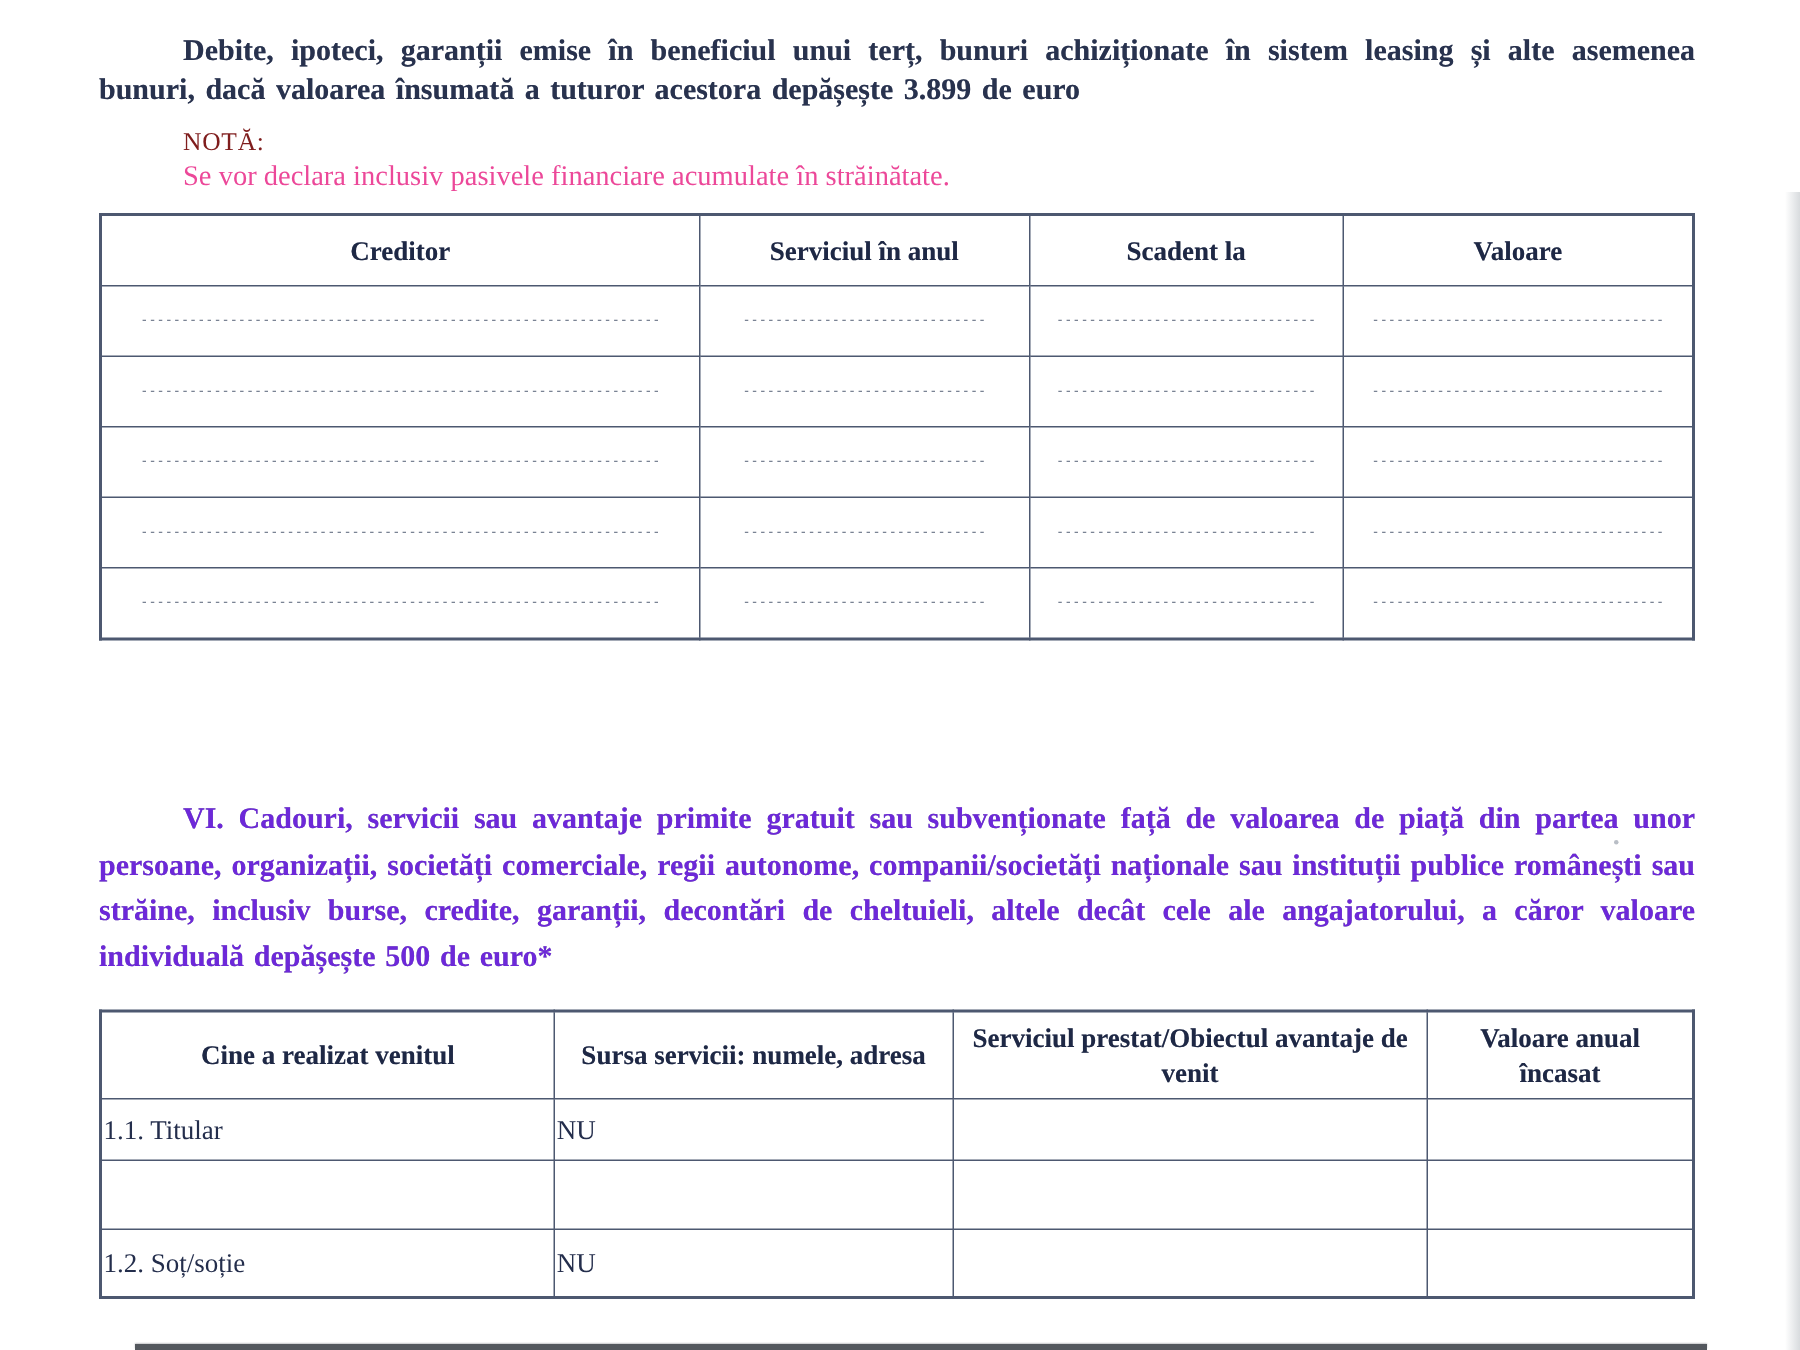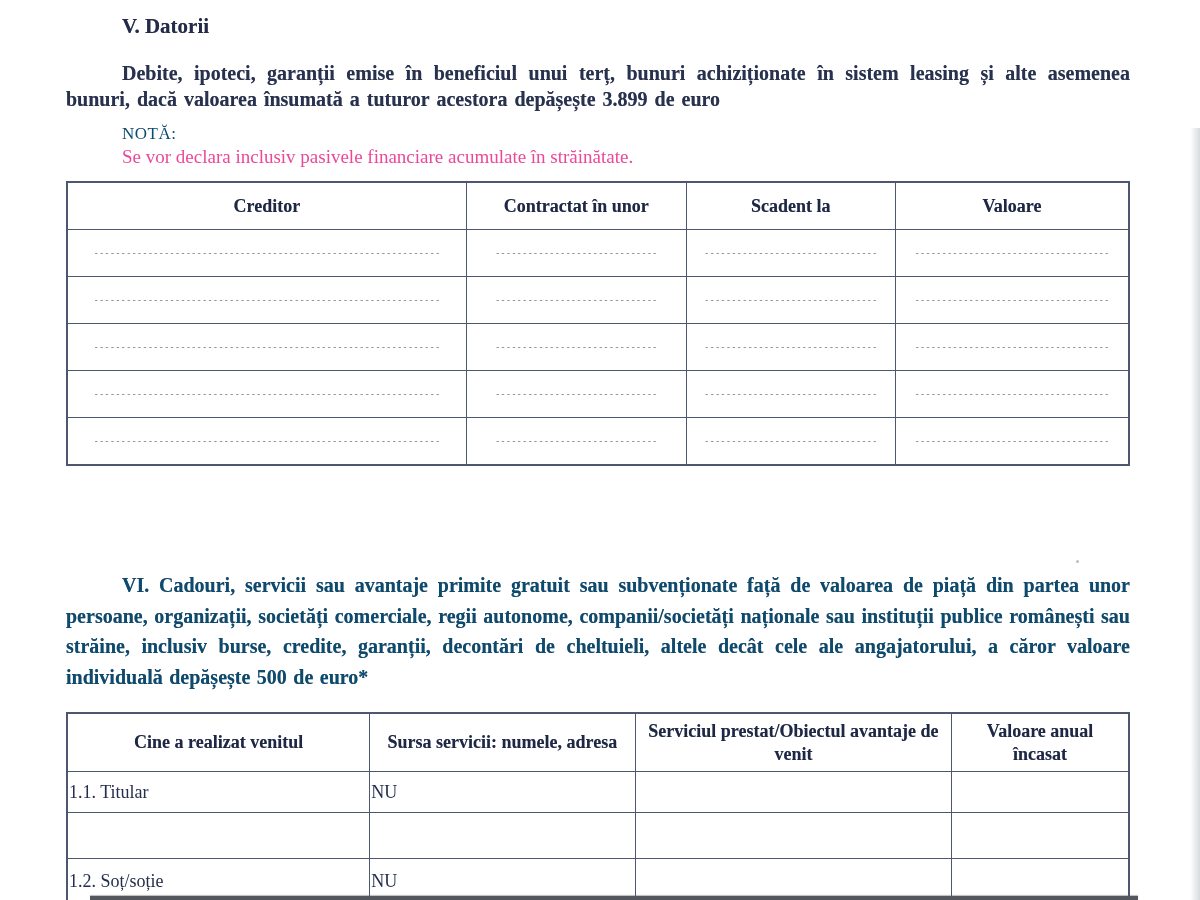--- a/index.html
+++ b/index.html
@@ -32,21 +32,21 @@
     text-align: justify;
     text-indent: 56px;
     word-spacing: 2px;
     color: #28324e;
     text-shadow: 0 0 0.4px rgba(30,40,70,0.5);
   }
   .note-label {
     margin-top: 12px;
     margin-left: 56px;
     font-size: 17px;
-    color: #0c4a6e;
+    color: #7f1d1d;
     letter-spacing: 0.5px;
   }
   .note-text {
     margin-top: 2px;
     margin-left: 56px;
     font-size: 19px;
     color: #ec4899;
   }
   table.grid {
     width: 1064px;
@@ -95,21 +95,21 @@
   #gifts-table tr.r3 td { height: 42px; }
   .nu-value { color: #5c6c92; }
   .vi-para {
     margin-top: 104px;
     font-size: 20px;
     font-weight: bold;
     line-height: 30.5px;
     text-align: justify;
     text-indent: 56px;
     word-spacing: 1.5px;
-    color: #0c4a6e;
+    color: #6d28d9;
     text-shadow: 0 0 0.4px rgba(30,40,70,0.5);
   }
   .scan-strip-right {
     position: absolute;
     right: 0; top: 128px; bottom: 0;
     width: 10px;
     background: linear-gradient(to right, rgba(240,241,243,0), #d8dbde);
   }
   .scan-bar-bottom {
     position: absolute;
@@ -124,38 +124,37 @@
     width: 3px; height: 3px;
     border-radius: 50%;
     background: #b9bec6;
   }
 </style>
 </head>
 <body>
 
 <div class="page">
 
-  <div class="section-title">V. Datorii</div>
 
   <div class="para">Debite, ipoteci, garanții emise în beneficiul unui terț, bunuri achiziționate în sistem leasing și alte asemenea bunuri, dacă valoarea însumată a tuturor acestora depășește 3.899 de euro</div>
 
   <div class="note-label">NOTĂ:</div>
   <div class="note-text">Se vor declara inclusiv pasivele financiare acumulate în străinătate.</div>
 
   <table class="grid" id="debts-table">
     <colgroup>
       <col style="width:37.6%">
         <col style="width:20.7%">
         <col style="width:19.7%">
         <col style="width:22.0%">
     </colgroup>
     <tbody>
         <tr>
       <th>Creditor</th>
-      <th>Contractat în unor</th>
+      <th>Serviciul în anul</th>
       <th>Scadent la</th>
       <th>Valoare</th>
     </tr>
     <tr>
       <td class="dash">----------------------------------------------------------------</td>
       <td class="dash">------------------------------</td>
       <td class="dash">--------------------------------</td>
       <td class="dash">------------------------------------</td>
     </tr>
     <tr>

